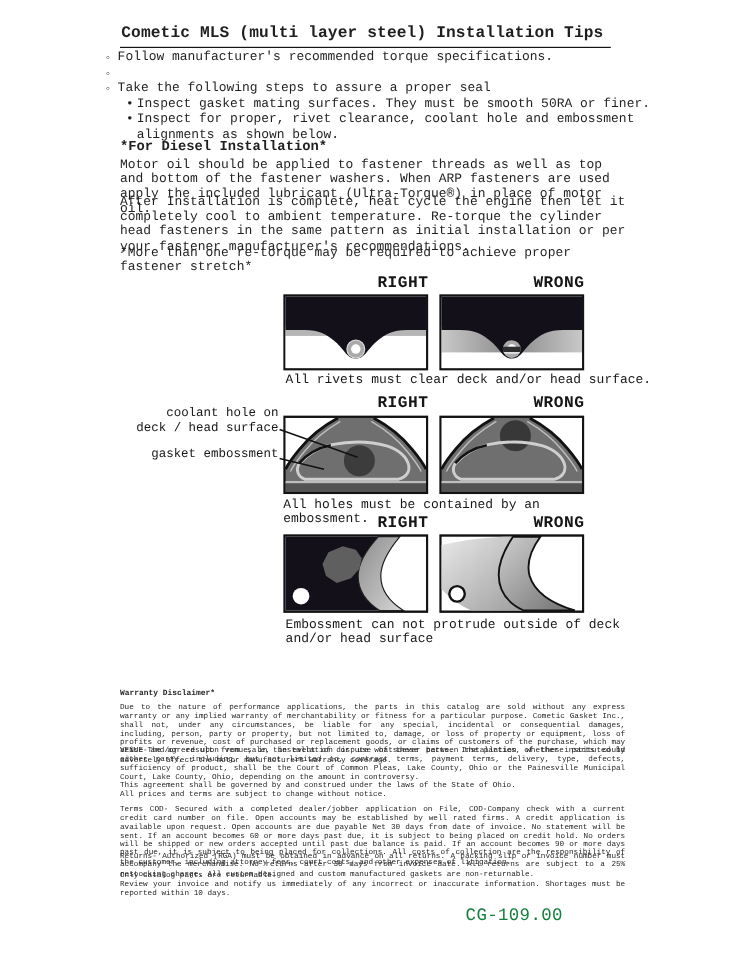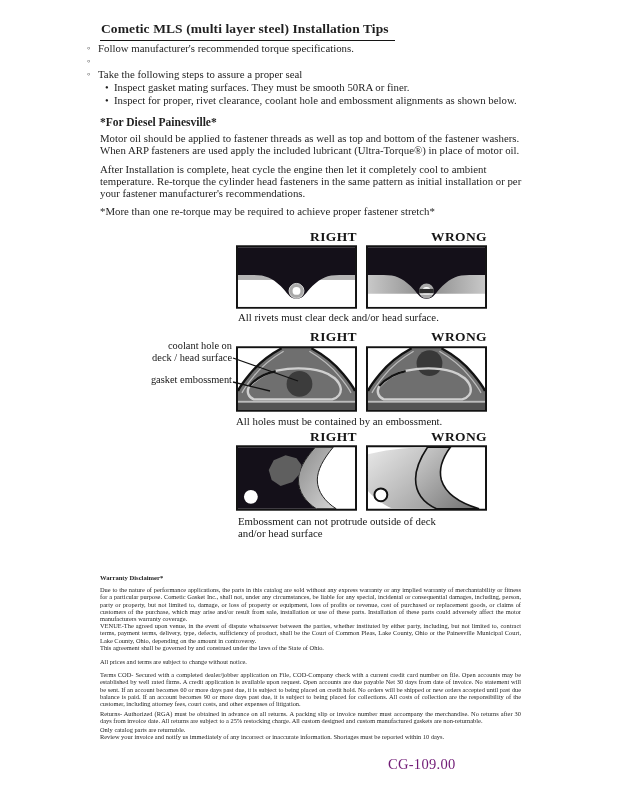--- a/index.html
+++ b/index.html
@@ -1,36 +1,36 @@
 <!DOCTYPE html>
 <html><head>
 <meta charset="utf-8">
 <style>
   html,body{margin:0;padding:0;background:#ffffff;}
   .page{position:relative;width:618px;height:800px;background:#ffffff;overflow:hidden;
-        font-family:Liberation Serif, serif;color:#1f1f1f;}
+        font-family:Liberation Mono, monospace;color:#1f1f1f;}
   .abs{position:absolute;}
   .title{font-size:13.5px;font-weight:bold;border-bottom:1.6px solid #141414;padding:0 6px 3px 1px;letter-spacing:.1px;}
   .bullets{font-size:10.8px;line-height:13.1px;}
   .brow{display:flex;}
   .bmark{width:11px;flex:0 0 11px;font-size:9.5px;}
   .brow.sub{margin-left:18px;}
   .brow.sub .bmark{width:9px;flex:0 0 9px;font-size:10.5px;}
   .dheading{font-size:11.5px;font-weight:bold;}
   .para{font-size:10.8px;line-height:12.2px;width:424px;}
   .dg-headers{width:251px;display:flex;justify-content:space-between;}
   .dg-headers span{width:121px;text-align:right;font-size:13.5px;font-weight:bold;letter-spacing:.4px;color:#161616;}
   .panel{width:121px;height:64px;display:block;}
   .panel2{width:121px;height:66px;display:block;}
   .panelrow{width:251px;display:flex;justify-content:space-between;}
   .caption{font-size:10.8px;line-height:12px;color:#161616;}
   .callout{font-size:10.4px;line-height:11.6px;text-align:right;width:122px;color:#161616;}
   .fineprint{width:421px;font-size:6.4px;line-height:7.25px;text-align:justify;color:#262626;}
   .fineheading{font-size:6.6px;font-weight:bold;}
-  .pagenum{font-size:14.5px;color:#701a75;letter-spacing:.3px;}
+  .pagenum{font-size:14.5px;color:#15803d;letter-spacing:.3px;}
   .leader{pointer-events:none;z-index:6;}
 </style>
 </head>
 <body>
 
 <div class="page">
 
   <div class="abs title" style="left:100px;top:21px;">Cometic MLS (multi layer steel) Installation Tips</div>
 
   <div class="abs bullets" style="left:87px;top:42px;width:470px;">
@@ -48,21 +48,21 @@
     <div class="brow sub">
       <span class="bmark">•</span>
       <span>Inspect gasket mating surfaces.  They must be smooth 50RA or finer.</span>
     </div>
     <div class="brow sub">
       <span class="bmark">•</span>
       <span>Inspect for proper, rivet clearance, coolant hole and embossment alignments as shown below.</span>
     </div>
   </div>
 
-  <div class="abs dheading" style="left:100px;top:116px;">*For Diesel Painesville*</div>
+  <div class="abs dheading" style="left:100px;top:116px;">*For Diesel Installation*</div>
   <div class="abs para" style="left:100px;top:132px;">Motor oil should be applied to fastener threads as well as top and bottom of the fastener washers. When ARP fasteners are used apply the included lubricant (Ultra-Torque®) in place of motor oil.</div>
   <div class="abs para" style="left:100px;top:163px;">After Installation is complete, heat cycle the engine then let it completely cool to ambient temperature. Re-torque the cylinder head fasteners in the same pattern as initial installation or per your fastener manufacturer's recommendations.</div>
   <div class="abs para" style="left:100px;top:205px;">*More than one re-torque may be required to achieve proper fastener stretch*</div>
 
   <div class="abs dg-headers" style="left:236px;top:229px;">
     <span>RIGHT</span>
     <span>WRONG</span>
   </div>
   <div class="abs panelrow" style="left:236px;top:245px;">
     <svg class="panel" viewBox="0 0 122 64">

